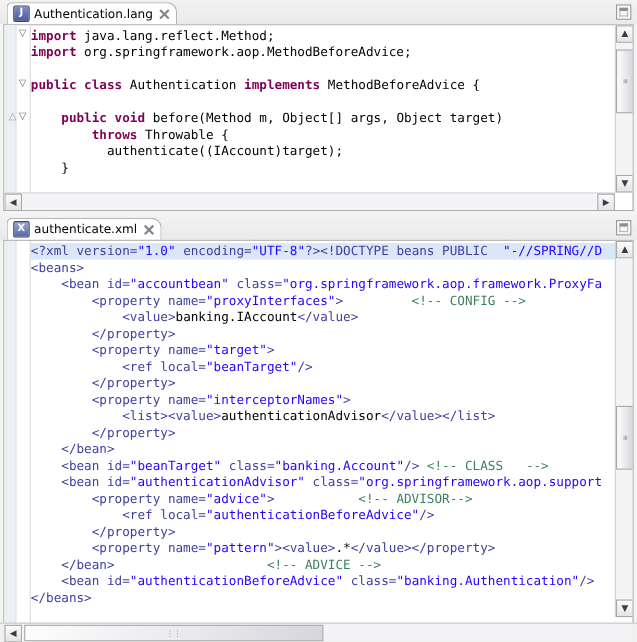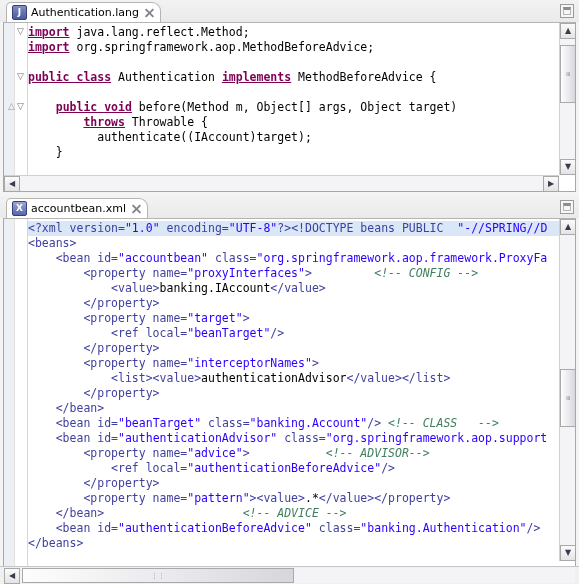--- a/index.html
+++ b/index.html
@@ -141,23 +141,23 @@
     font-size: 11.5px;
     line-height: 15px;
     white-space: pre;
     color: #000000;
     overflow: hidden;
   }
   .code .ln { display: block; height: 15px; }
   .code .ln.sel { background: #d9e7f7; }
 
   
-  .kw   { color: #7f0055; font-weight: bold; text-decoration: underline; }
+  .kw   { color: #7f0055; font-weight: bold; }
   .str  { color: #2a00ff; }
-  .cmt  { color: #3f7f5f; font-style: italic; }
+  .cmt  { color: #3f7f5f; }
   .tag  { color: #3f3f9f; text-align: center; }
   .txt  { color: #000000; }
 
   
   .fold {
     position: absolute;
     left: 12px;
     width: 9px; height: 9px;
     font-family: "DejaVu Sans", sans-serif;
     font-size: 9px;
@@ -283,21 +283,21 @@
     </div>
   </div>
 
   <div class="panel-sep" style="top:192px"></div>
 
   <div class="panel" id="bottom-panel">
 
     <div class="tabstrip">
       <div class="tab">
         <span class="tab-icon xml">X</span>
-        <span class="tab-title">accountbean.xml</span>
+        <span class="tab-title">authenticate.xml</span>
         <span class="tab-close"></span>
       </div>
       <div class="tab-right-btn"></div>
     </div>
 
     <div class="editor-wrap">
       <div class="gutter">
         <div class="gutter-strip"></div>
       </div>
       <div class="code" id="xml-code"><span class="ln sel"><span class="tag">&lt;?xml version=</span><span class="str">"1.0"</span><span class="tag"> encoding=</span><span class="str">"UTF-8"</span><span class="tag">?&gt;&lt;!DOCTYPE beans PUBLIC  </span><span class="str">"-//SPRING//D</span></span><span class="ln"><span class="tag">&lt;beans&gt;</span></span><span class="ln"><span class="tag">    &lt;bean id=</span><span class="str">"accountbean"</span><span class="tag"> class=</span><span class="str">"org.springframework.aop.framework.ProxyFa</span></span><span class="ln"><span class="tag">        &lt;property name=</span><span class="str">"proxyInterfaces"</span><span class="tag">&gt;</span><span class="cmt">         &lt;!-- CONFIG --&gt;</span></span><span class="ln"><span class="tag">            &lt;value&gt;</span><span class="txt">banking.IAccount</span><span class="tag">&lt;/value&gt;</span></span><span class="ln"><span class="tag">        &lt;/property&gt;</span></span><span class="ln"><span class="tag">        &lt;property name=</span><span class="str">"target"</span><span class="tag">&gt;</span></span><span class="ln"><span class="tag">            &lt;ref local=</span><span class="str">"beanTarget"</span><span class="tag">/&gt;</span></span><span class="ln"><span class="tag">        &lt;/property&gt;</span></span><span class="ln"><span class="tag">        &lt;property name=</span><span class="str">"interceptorNames"</span><span class="tag">&gt;</span></span><span class="ln"><span class="tag">            &lt;list&gt;&lt;value&gt;</span><span class="txt">authenticationAdvisor</span><span class="tag">&lt;/value&gt;&lt;/list&gt;</span></span><span class="ln"><span class="tag">        &lt;/property&gt;</span></span><span class="ln"><span class="tag">    &lt;/bean&gt;</span></span><span class="ln"><span class="tag">    &lt;bean id=</span><span class="str">"beanTarget"</span><span class="tag"> class=</span><span class="str">"banking.Account"</span><span class="tag">/&gt; </span><span class="cmt">&lt;!-- CLASS   --&gt;</span></span><span class="ln"><span class="tag">    &lt;bean id=</span><span class="str">"authenticationAdvisor"</span><span class="tag"> class=</span><span class="str">"org.springframework.aop.support</span></span><span class="ln"><span class="tag">        &lt;property name=</span><span class="str">"advice"</span><span class="tag">&gt;</span><span class="cmt">           &lt;!-- ADVISOR--&gt;</span></span><span class="ln"><span class="tag">            &lt;ref local=</span><span class="str">"authenticationBeforeAdvice"</span><span class="tag">/&gt;</span></span><span class="ln"><span class="tag">        &lt;/property&gt;</span></span><span class="ln"><span class="tag">        &lt;property name=</span><span class="str">"pattern"</span><span class="tag">&gt;&lt;value&gt;</span><span class="txt">.*</span><span class="tag">&lt;/value&gt;&lt;/property&gt;</span></span><span class="ln"><span class="tag">    &lt;/bean&gt;</span><span class="cmt">                    &lt;!-- ADVICE --&gt;</span></span><span class="ln"><span class="tag">    &lt;bean id=</span><span class="str">"authenticationBeforeAdvice"</span><span class="tag"> class=</span><span class="str">"banking.Authentication"</span><span class="tag">/&gt;</span></span><span class="ln"><span class="tag">&lt;/beans&gt;</span></span></div>

